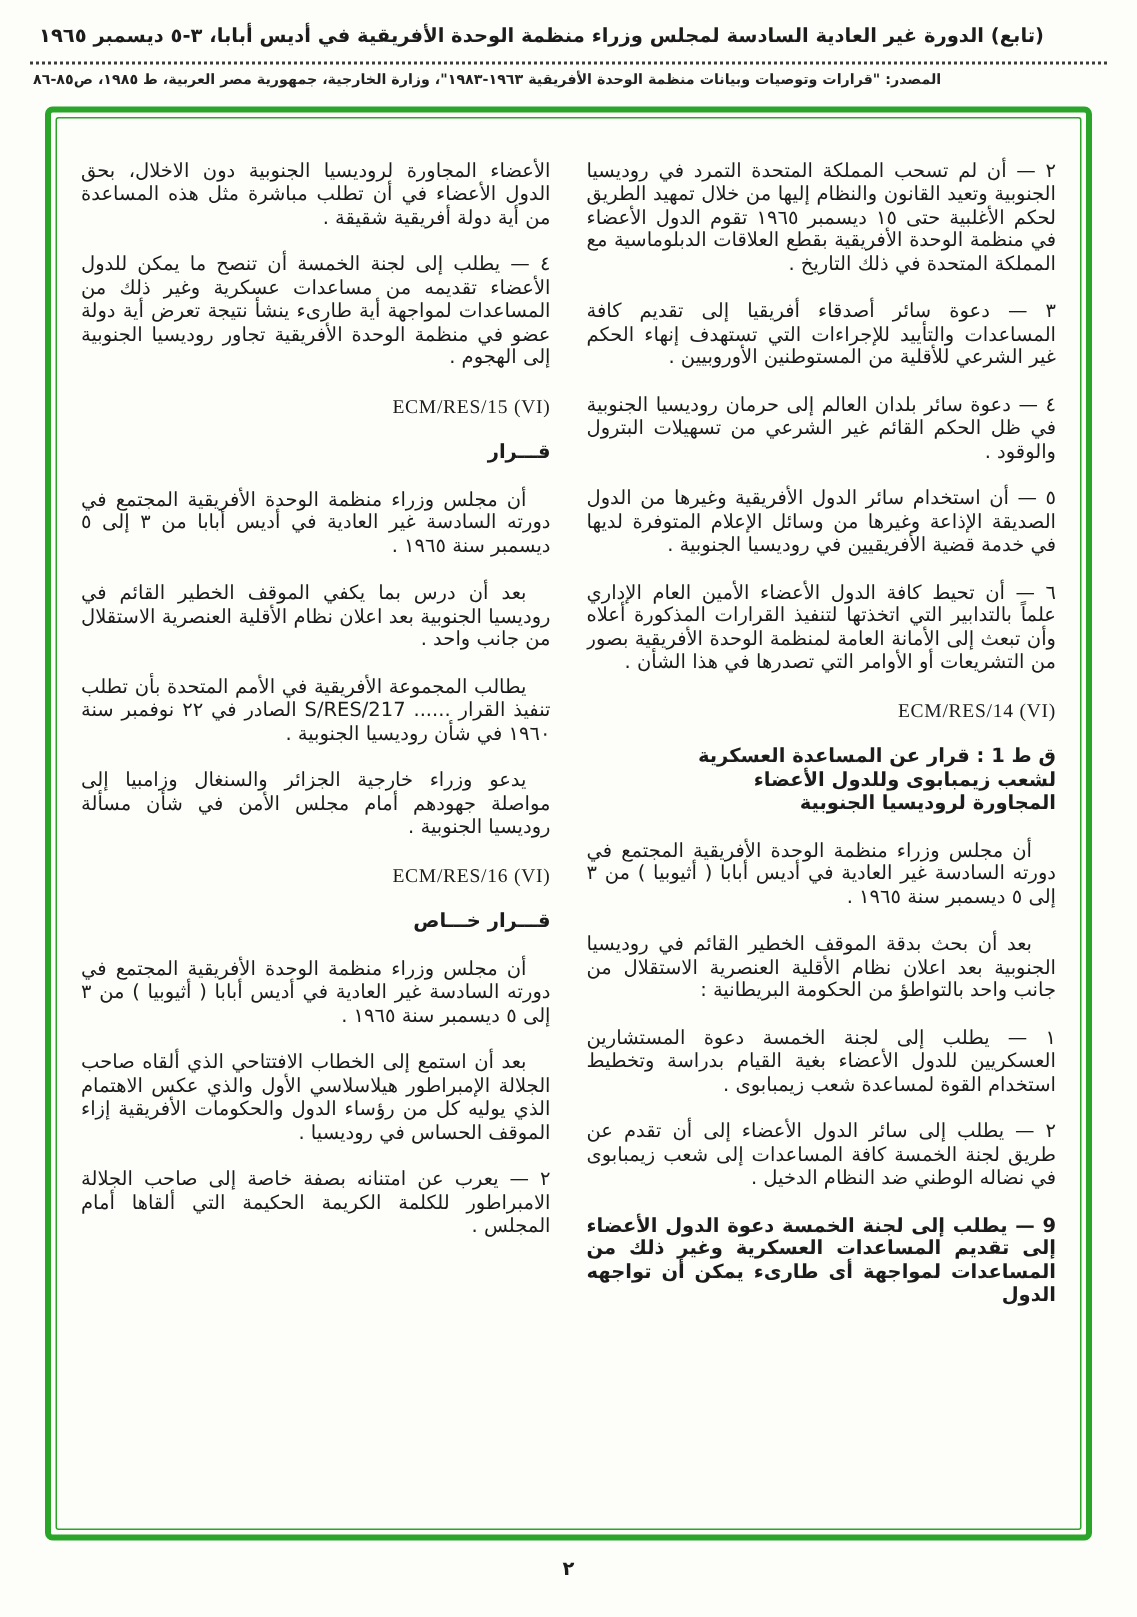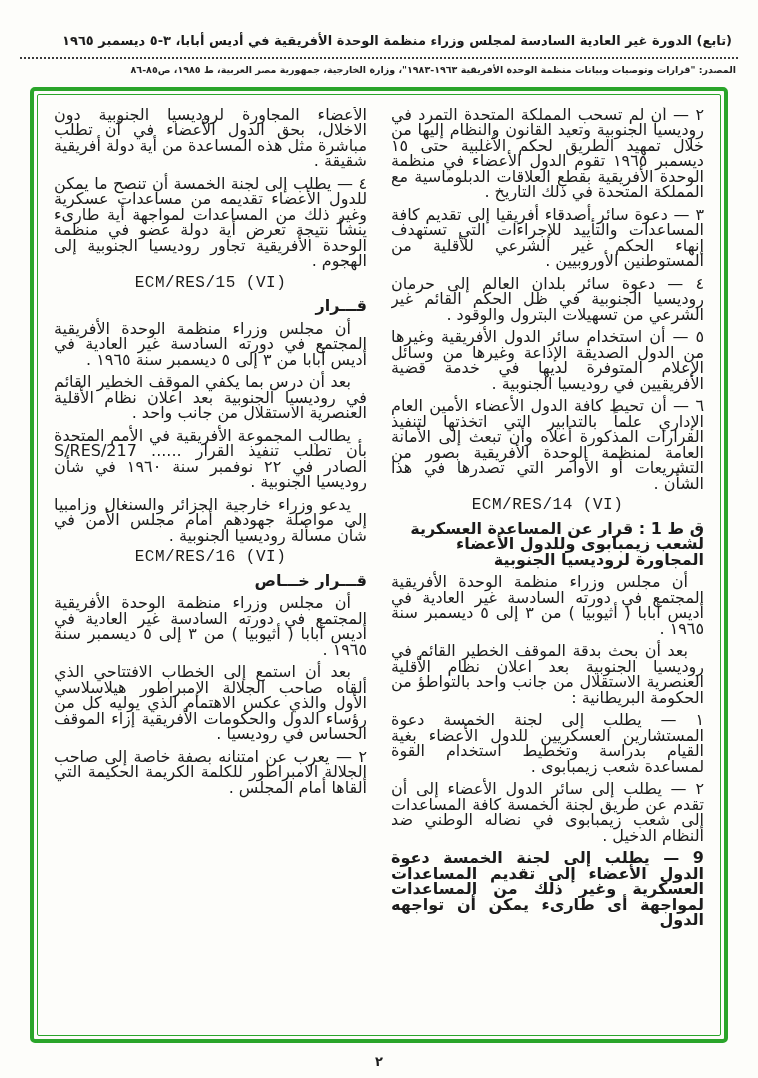--- a/index.html
+++ b/index.html
@@ -11,22 +11,22 @@
   body {
     width: 758px;
     height: 1078px;
     background: #fdfdfa;
     color: var(--ink);
     font-family: "DejaVu Sans", sans-serif;
     direction: rtl;
     overflow: hidden;
   }
   .page-header {
-    text-align: right;
-    padding-top: 32px;
+    text-align: left;
+    padding-top: 16px;
   }
   .doc-title {
     font-size: 13px;
     font-weight: bold;
     margin: 0 26px;
     line-height: 1.35;
   }
   .header-rule {
     border: 0;
     border-top: 2px dotted #3a3a3a;
@@ -56,29 +56,29 @@
     display: flex;
     gap: 24px;
     height: 100%;
   }
   .col {
     flex: 1 1 0;
     overflow: hidden;
     text-align: justify;
   }
   p.para {
-    margin: 0 0 7px;
-    font-size: 16px;
+    margin: 16px 0 7px;
+    font-size: 13px;
     line-height: 15.5px;
   }
   .indent { text-indent: 16px; }
   .res-code {
     direction: ltr;
-    text-align: center;
-    font-family: Liberation Mono, monospace;
+    text-align: right;
+    font-family: Liberation Serif, serif;
     font-size: 12.5px;
     letter-spacing: 0.5px;
     margin: 16px 0 12px;
     text-indent: 0;
   }
   .center-head {
     font-weight: bold;
     white-space: pre-line;
     text-indent: 0;
     margin: 10px 0 12px;

